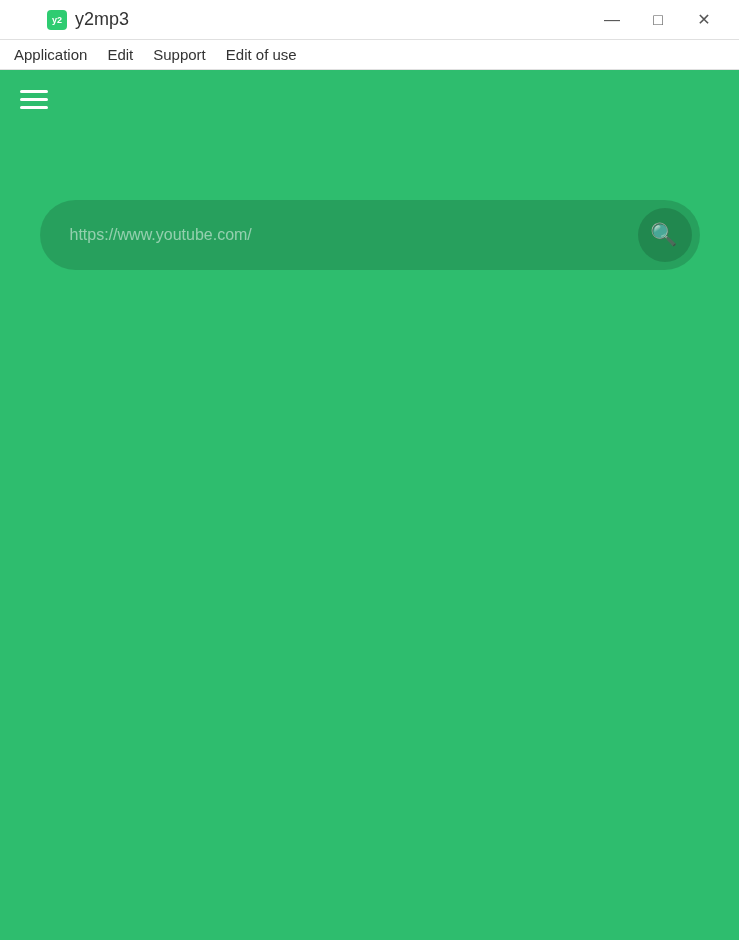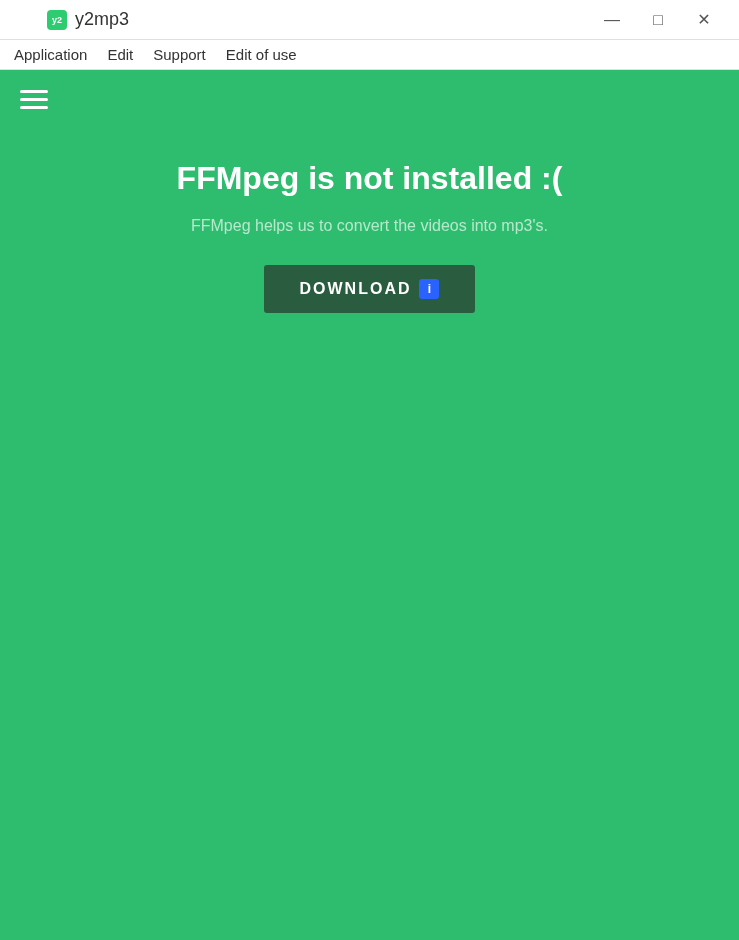--- a/index.html
+++ b/index.html
@@ -237,25 +237,21 @@
 </div>
 
 <div class="main-content">
 
   <button class="hamburger-btn">
     <div class="hamburger-line"></div>
     <div class="hamburger-line"></div>
     <div class="hamburger-line"></div>
   </button>
 
-  <div class="message-container">
-    <div class="main-title">FFMpeg is not installed :(</div>
-    <div class="sub-text">FFMpeg helps us to convert the videos into mp3's.</div>
-
-    
-    <button class="download-btn">
-      <span class="download-btn-text">DOWNLOAD</span>
-      <span class="download-info-badge">i</span>
+
+  <div class="search-container">
+    <input class="search-input" type="text" placeholder="https://www.youtube.com/" style="">
+    <button class="search-btn">
+      <span style="font-size:22px;">🔍</span>
     </button>
   </div>
 
-
 </div>
 
 </body></html>

